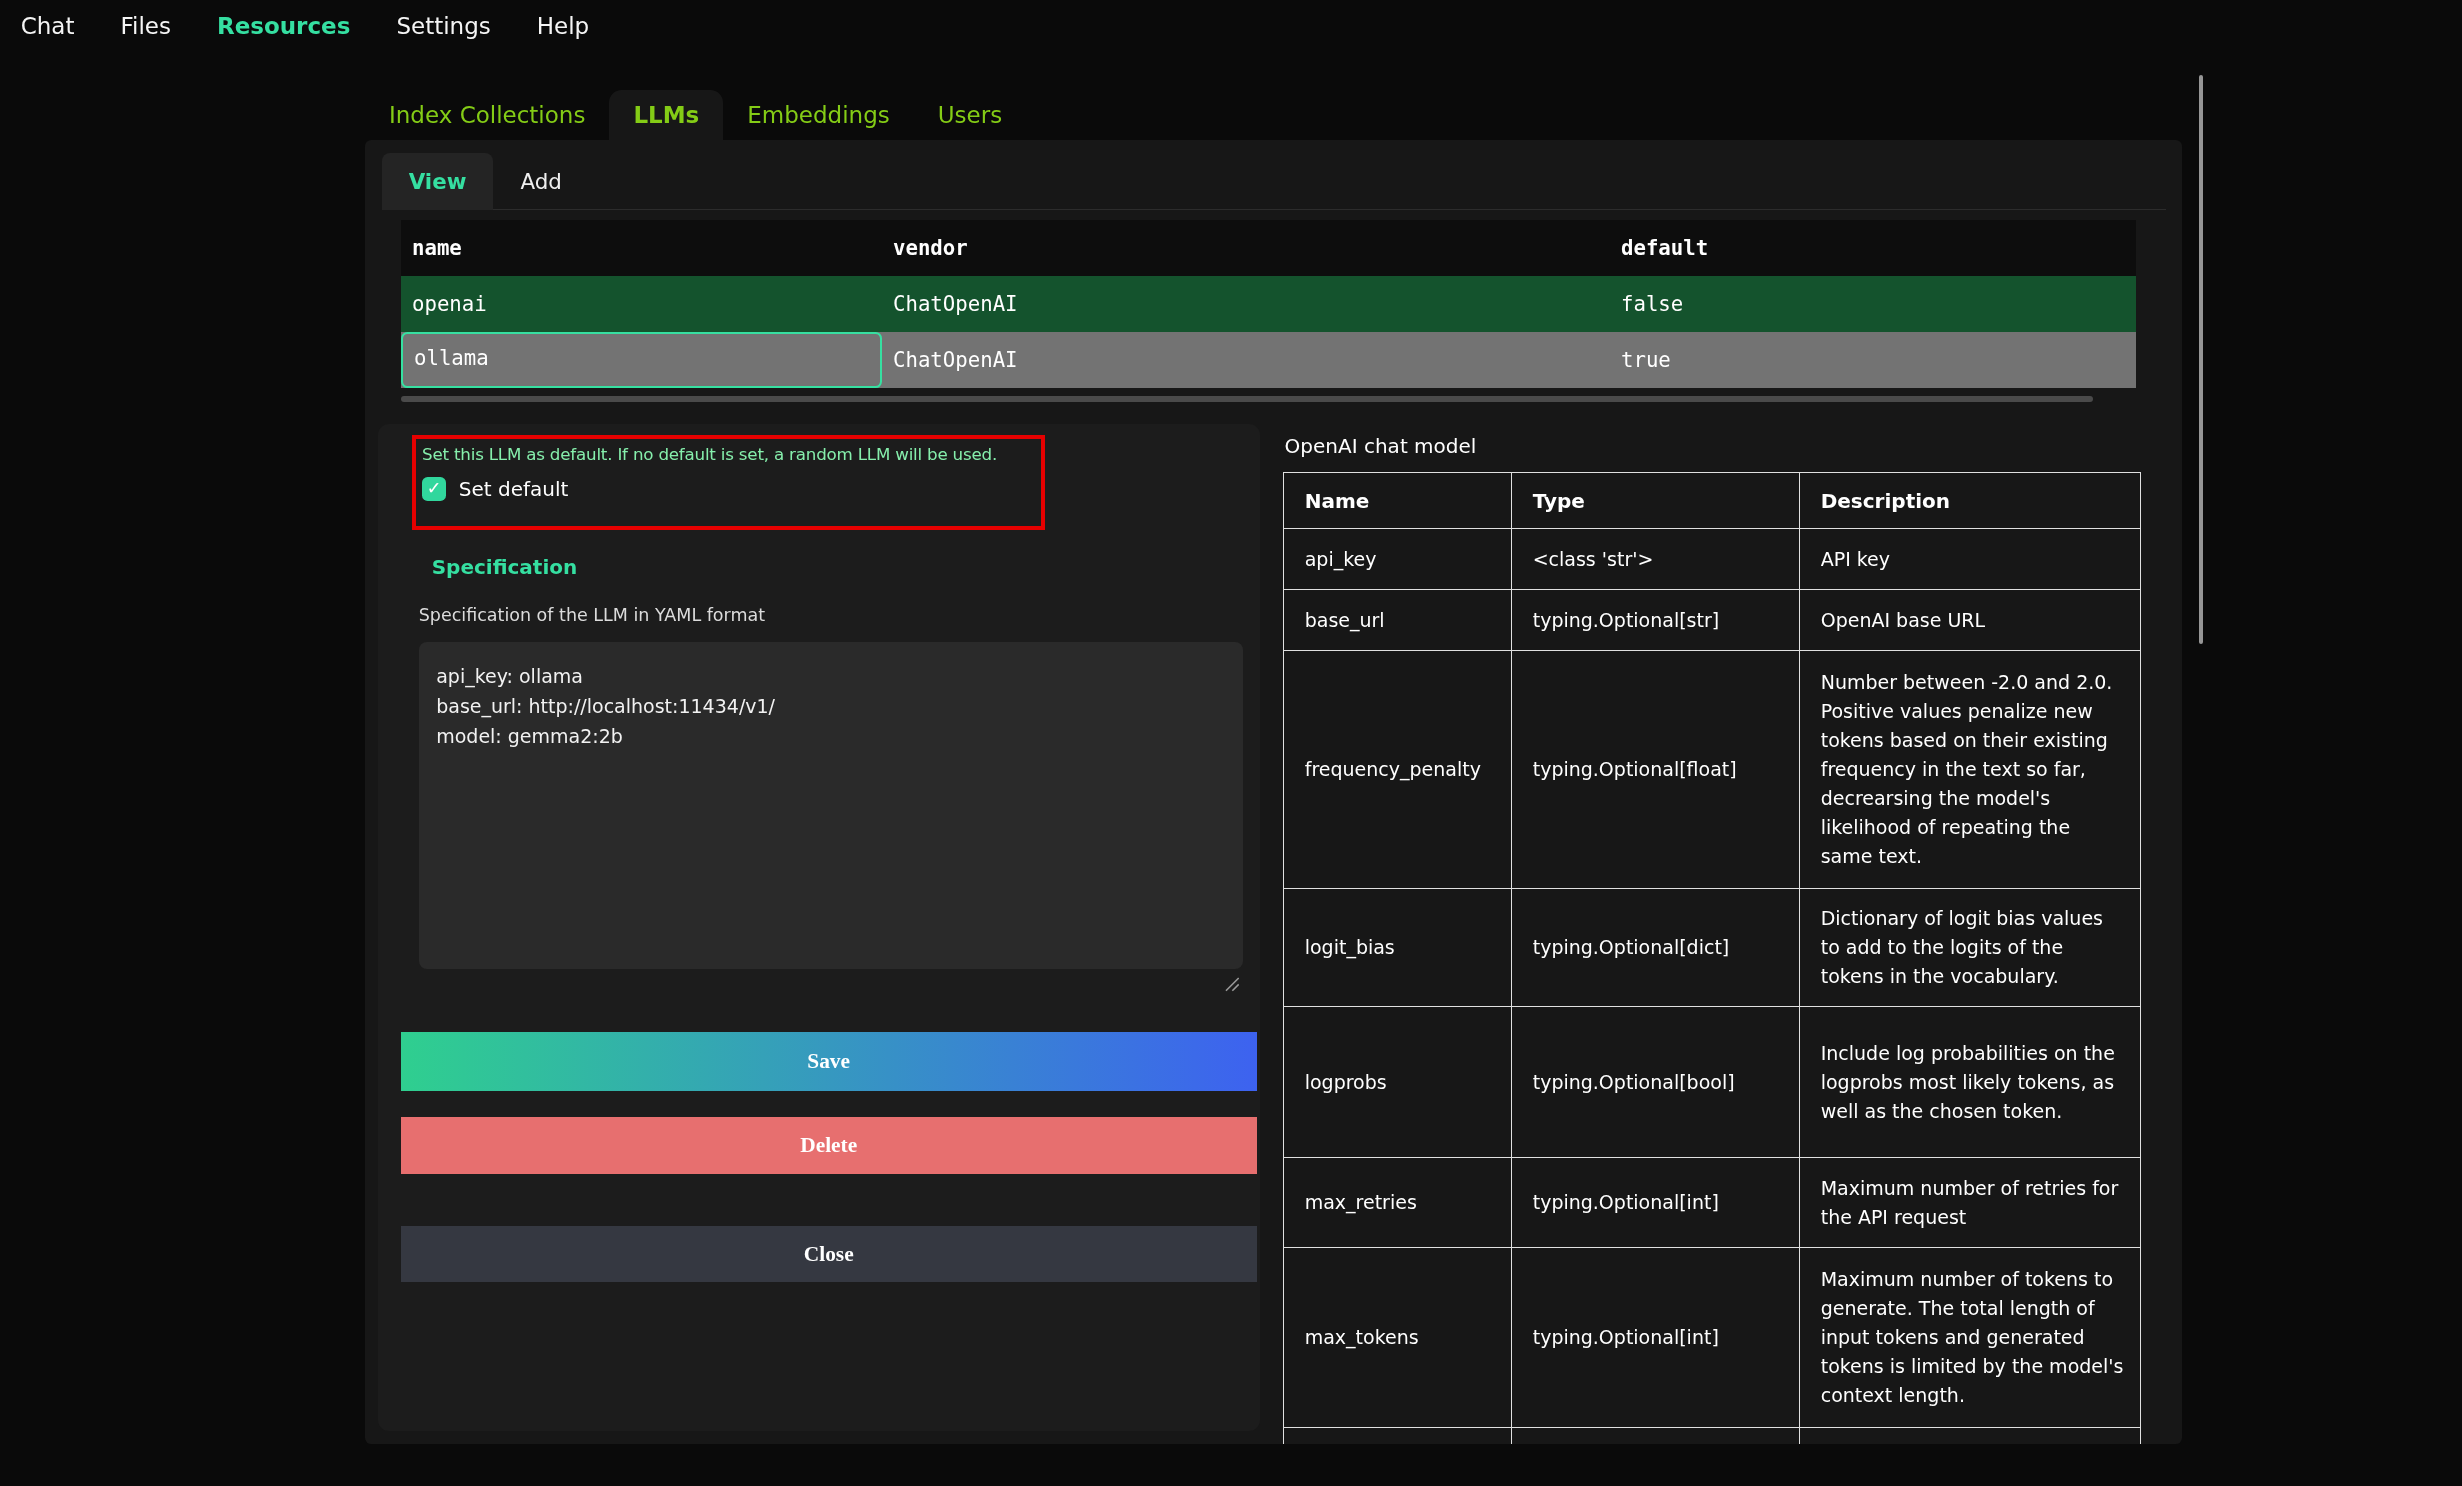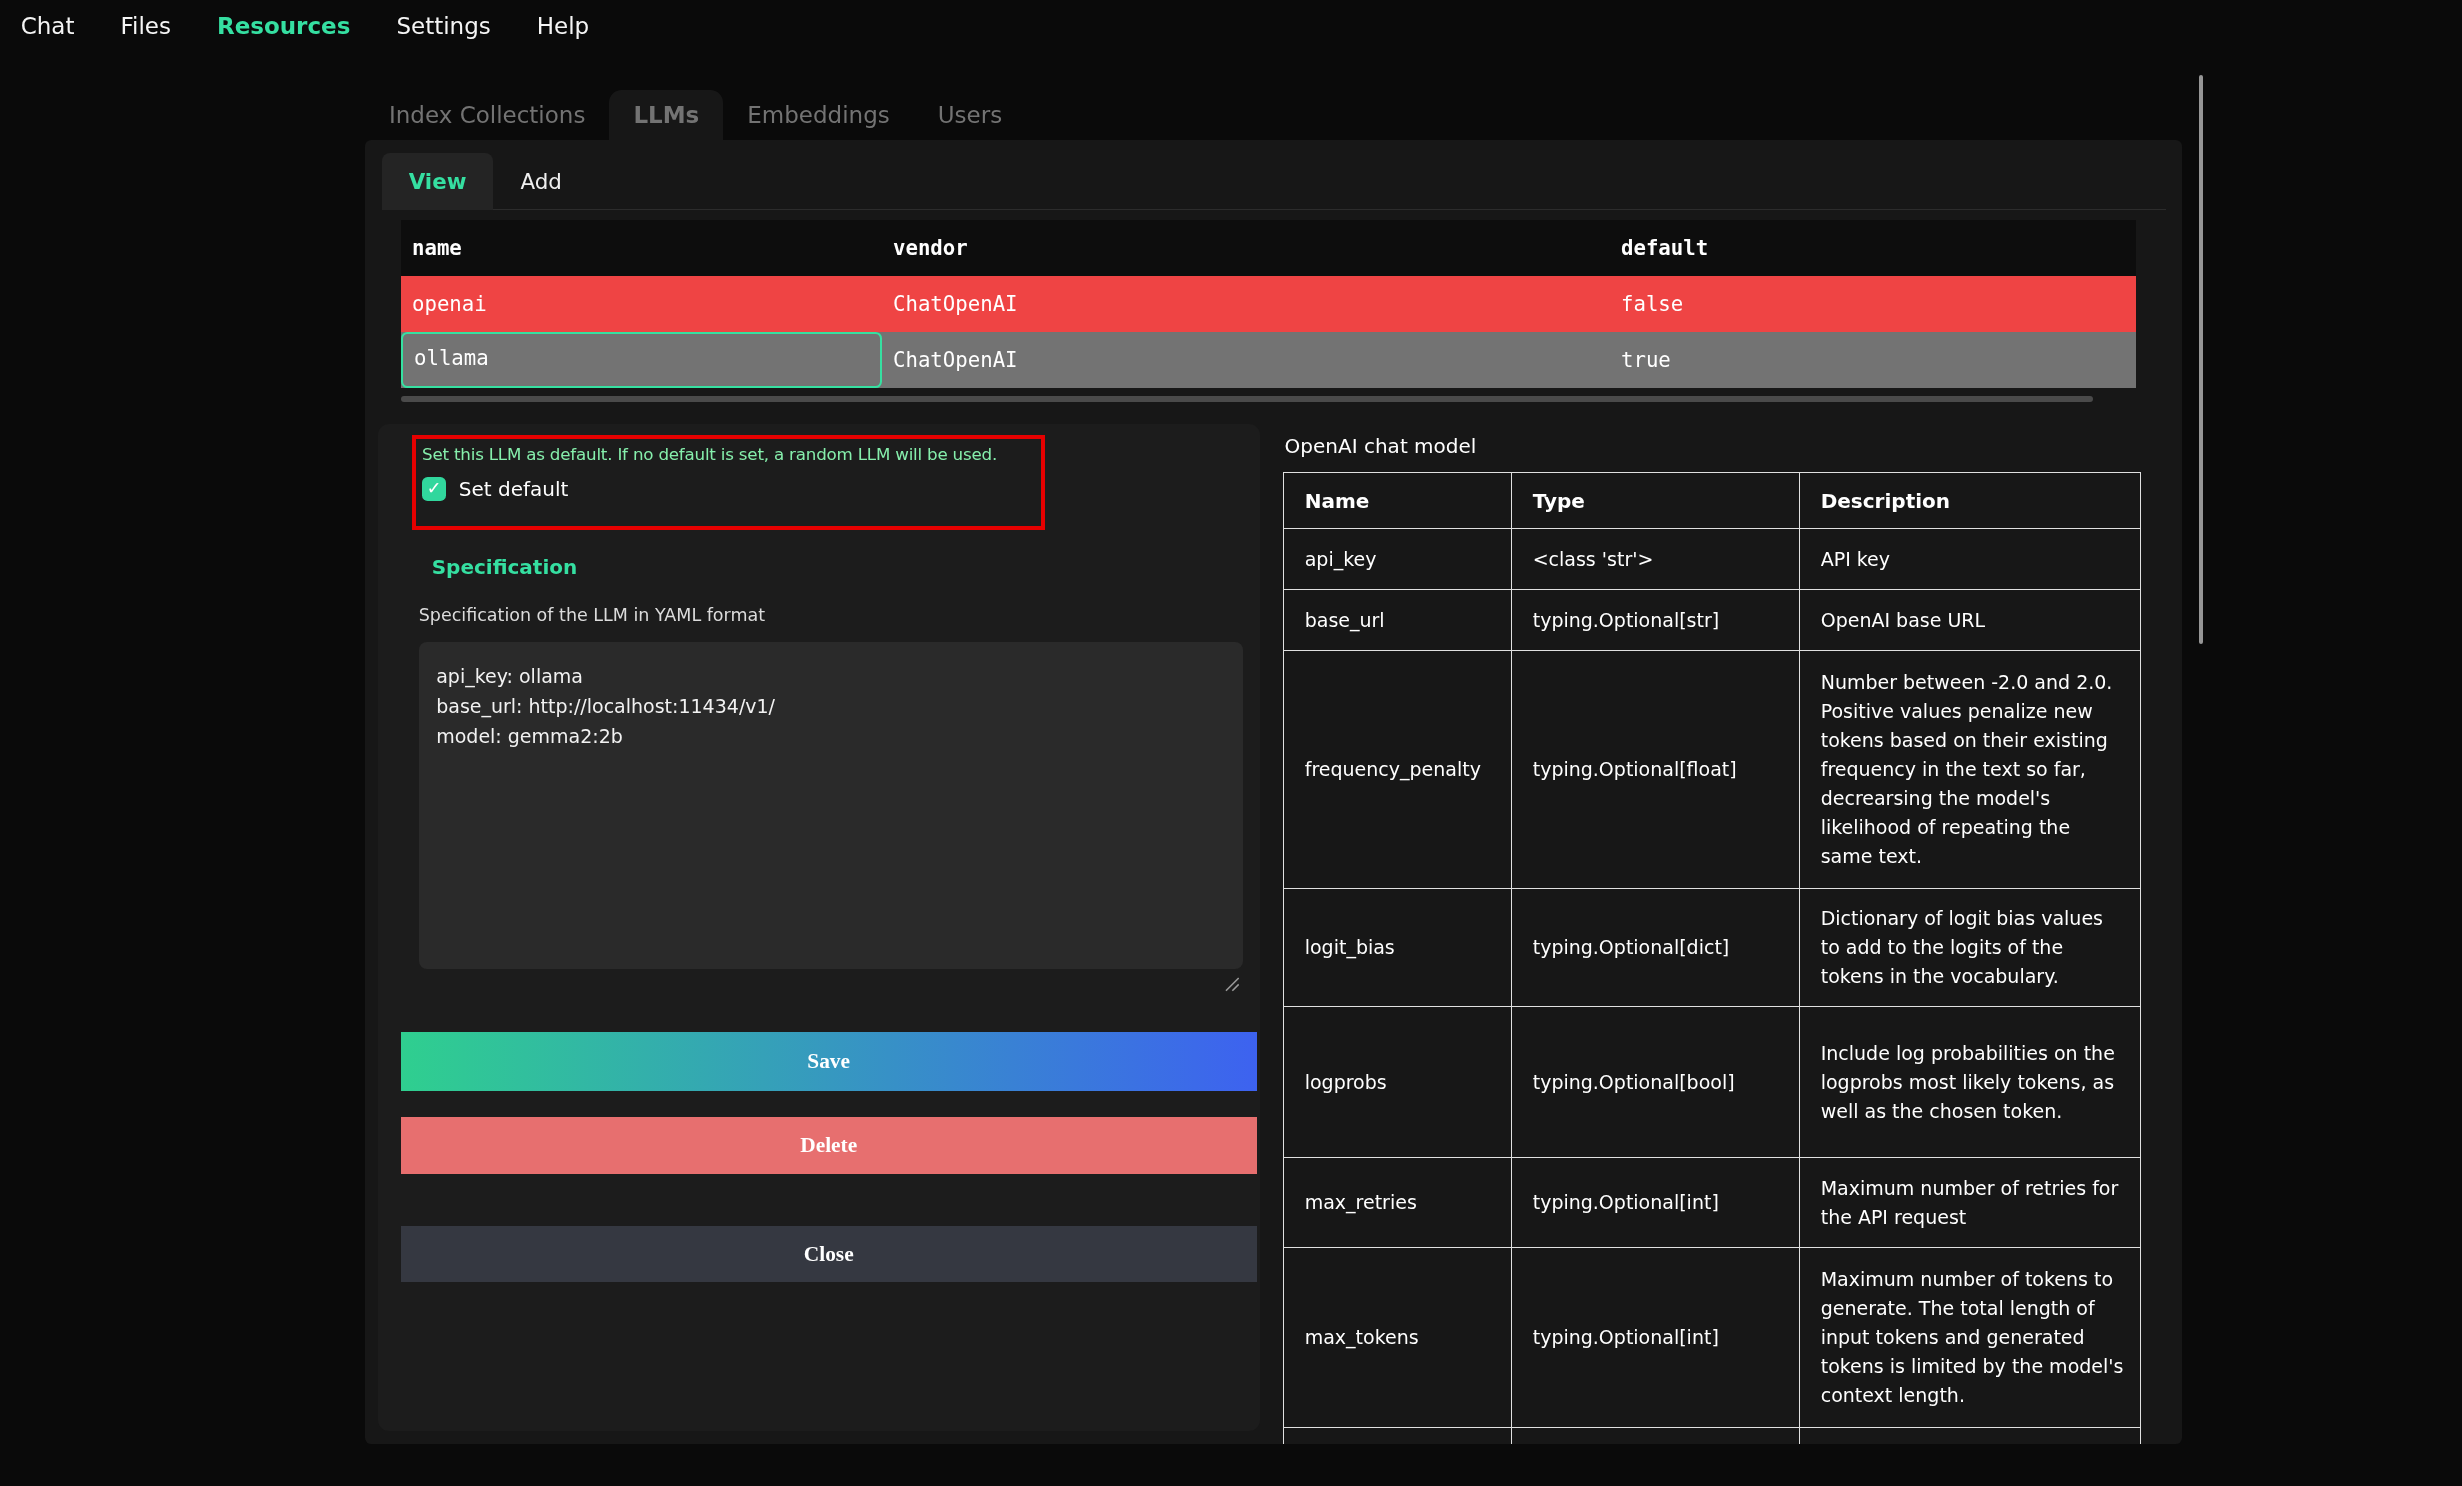--- a/index.html
+++ b/index.html
@@ -9,39 +9,39 @@
     font-family: "DejaVu Sans", sans-serif; color: #ffffff;
   }
 
   
   .topnav { position: absolute; left: 20.7px; top: 12.7px; display: flex; gap: 46px; font-size: 23px; }
   .nav-item { color: #f5f5f5; cursor: pointer; }
   .nav-item.active { color: #35dfa1; font-weight: bold; }
 
   
   .tabs-row { position: absolute; left: 365px; top: 90px; height: 50px; display: flex; font-size: 23px; }
-  .tab { display: flex; align-items: center; padding: 0 24px; color: #737373; cursor: pointer; }
+  .tab { display: flex; align-items: center; padding: 0 24px; color: #84cc16; cursor: pointer; }
   .tab.active { background: #171717; border-radius: 12.7px 12.7px 0 0; font-weight: bold; }
 
   
   .panel { position: absolute; left: 365px; top: 140px; width: 1817px; height: 1304px;
            background: #171717; border-radius: 6.4px; }
 
   
   .subtabs { position: absolute; left: 16.7px; top: 12.7px; width: 1784px; height: 57px;
              border-bottom: 1.6px solid #2c2c2c; display: flex; }
   .subtab { height: 57px; line-height: 57px; padding: 0 27px; font-size: 21.4px; color: #f0f0f0; cursor: pointer; }
   .subtab.active { background: #242424; border-radius: 8px 8px 0 0; color: #35dfa1; font-weight: bold; }
 
   
   .llm-table { position: absolute; left: 36px; top: 80px; width: 1735px;
                font-family: "DejaVu Sans Mono", monospace; font-size: 20.7px; }
   .lt-row { display: flex; height: 56px; line-height: 56px; }
   .lt-header { background: #0d0d0d; font-weight: bold; }
-  .row-openai { background: #ef4444; cursor: pointer; }
+  .row-openai { background: #14532d; cursor: pointer; }
   .row-ollama { background: #737373; cursor: pointer; }
   .lt-cell { padding-left: 11px; overflow: hidden; white-space: nowrap; }
   .c-name { width: 481px; }
   .c-vendor { width: 728px; }
   .c-default { width: 526px; }
   .c-name.selected { border: 2.4px solid #36e0a1; border-radius: 6.4px; line-height: 49px; }
 
   .hscroll { position: absolute; left: 36px; top: 256px; width: 1692px; height: 6.4px;
              background: #4a4a4a; border-radius: 3.2px; }
 

